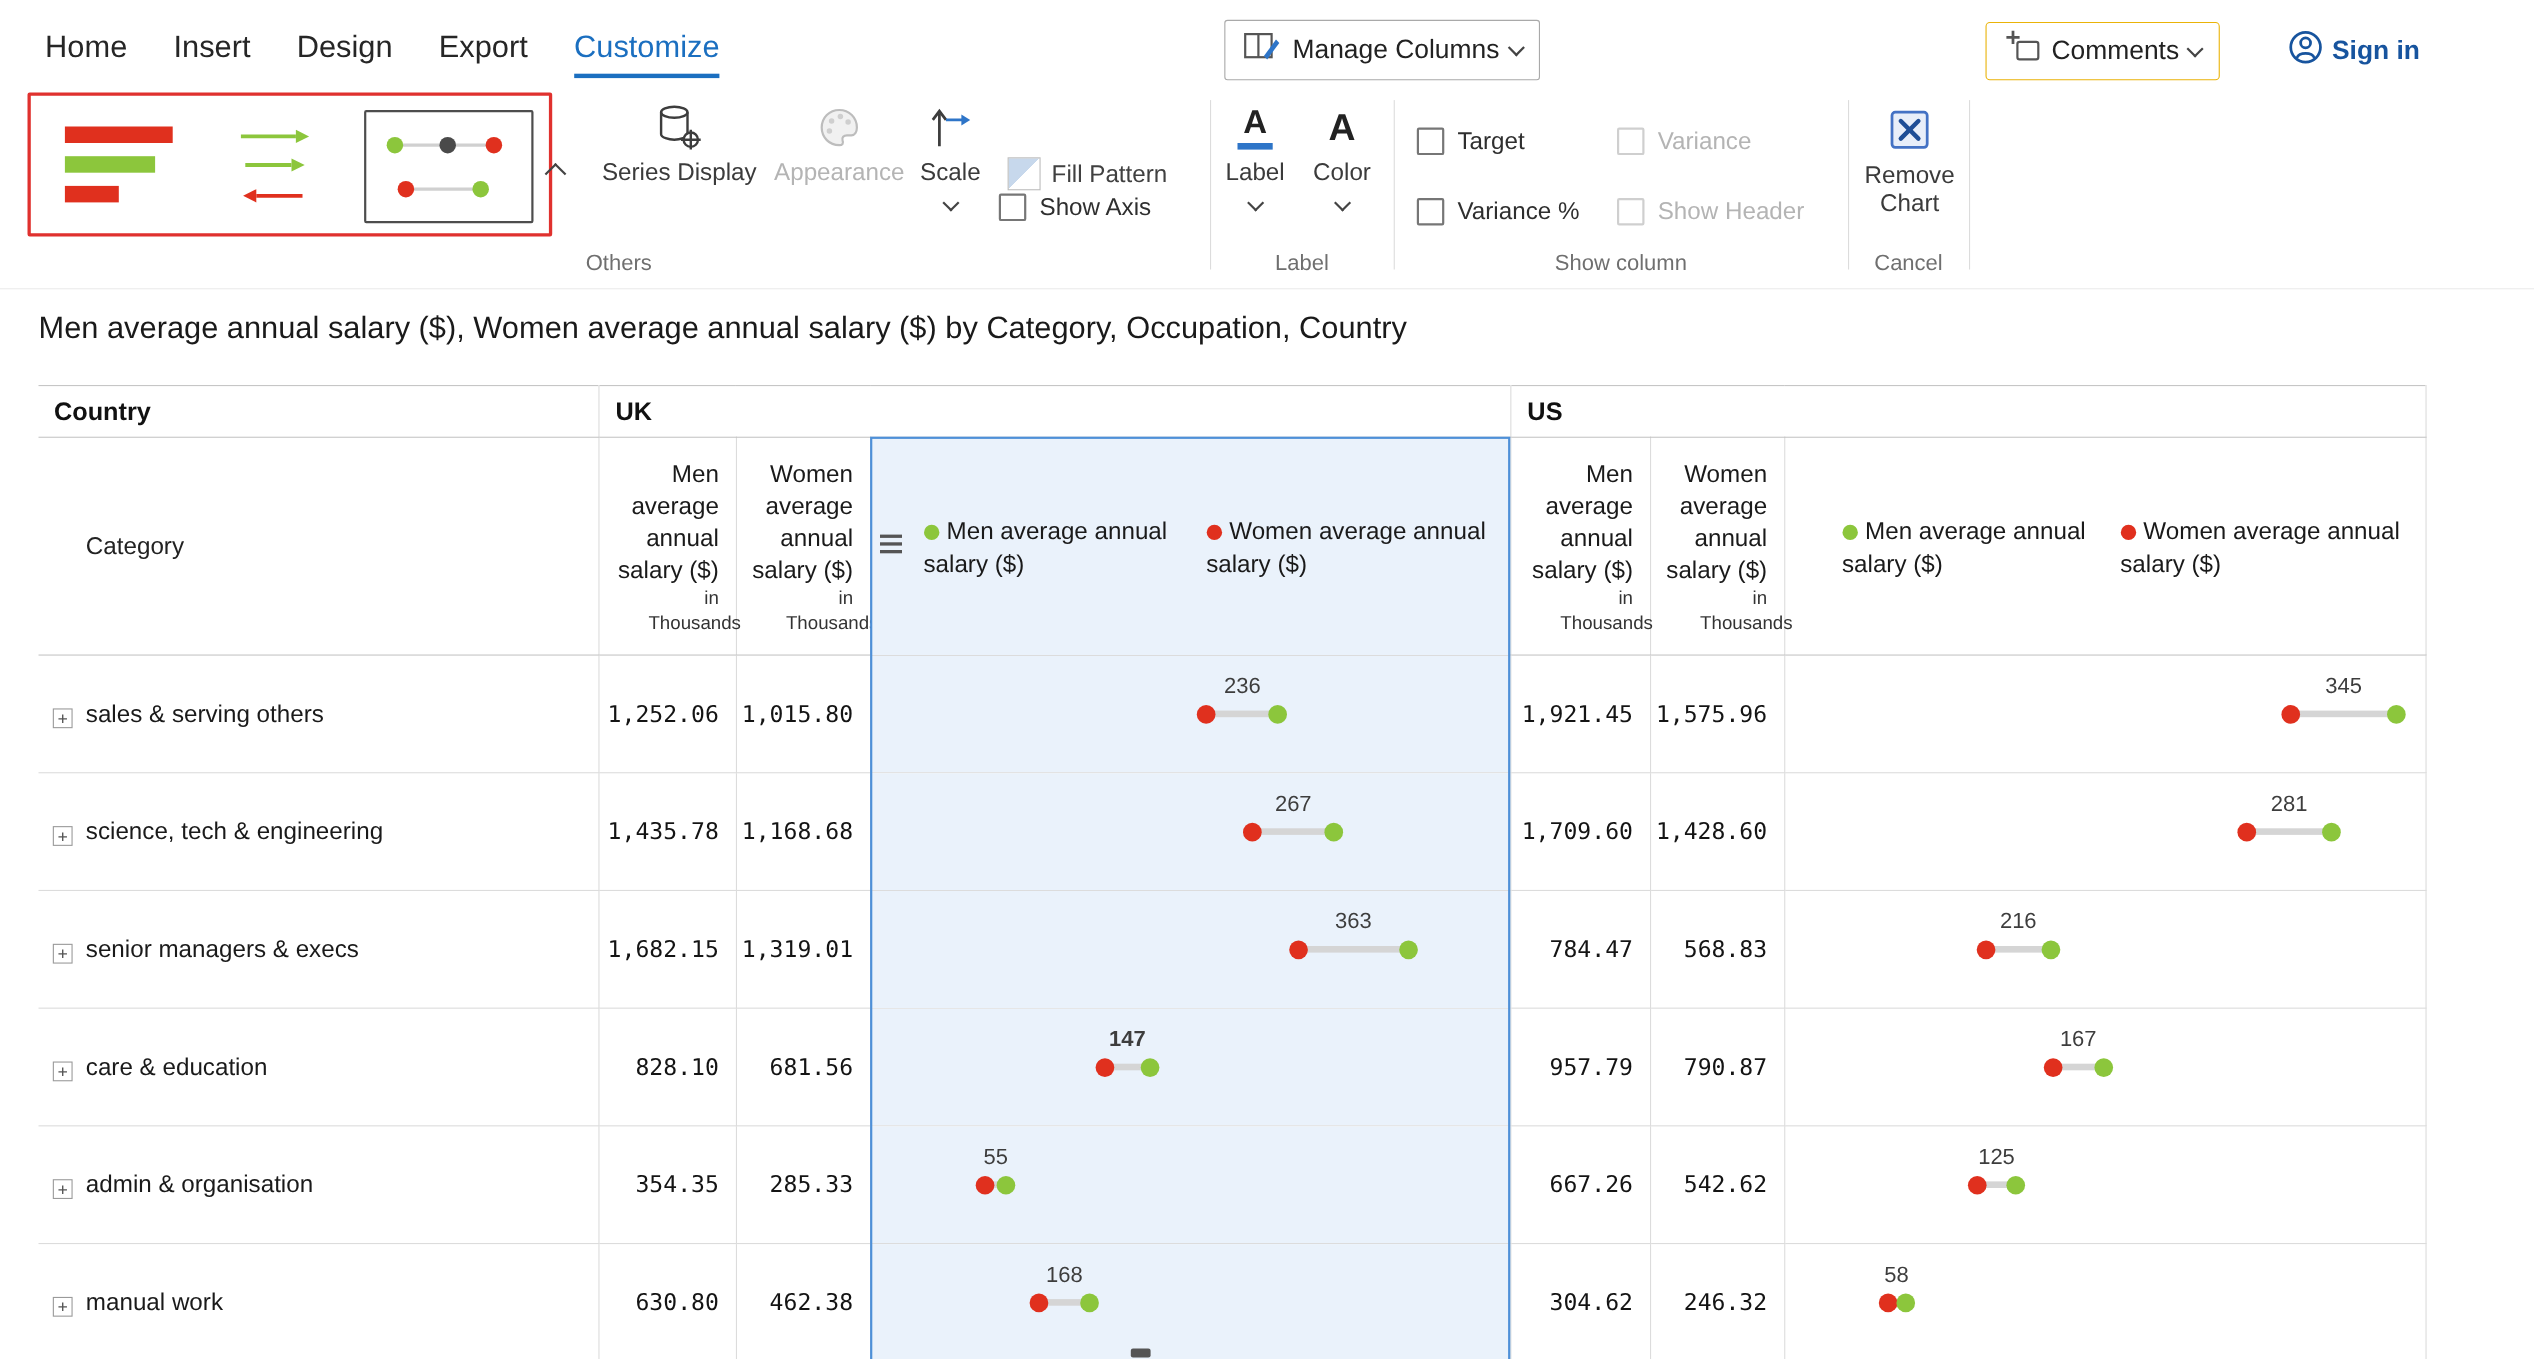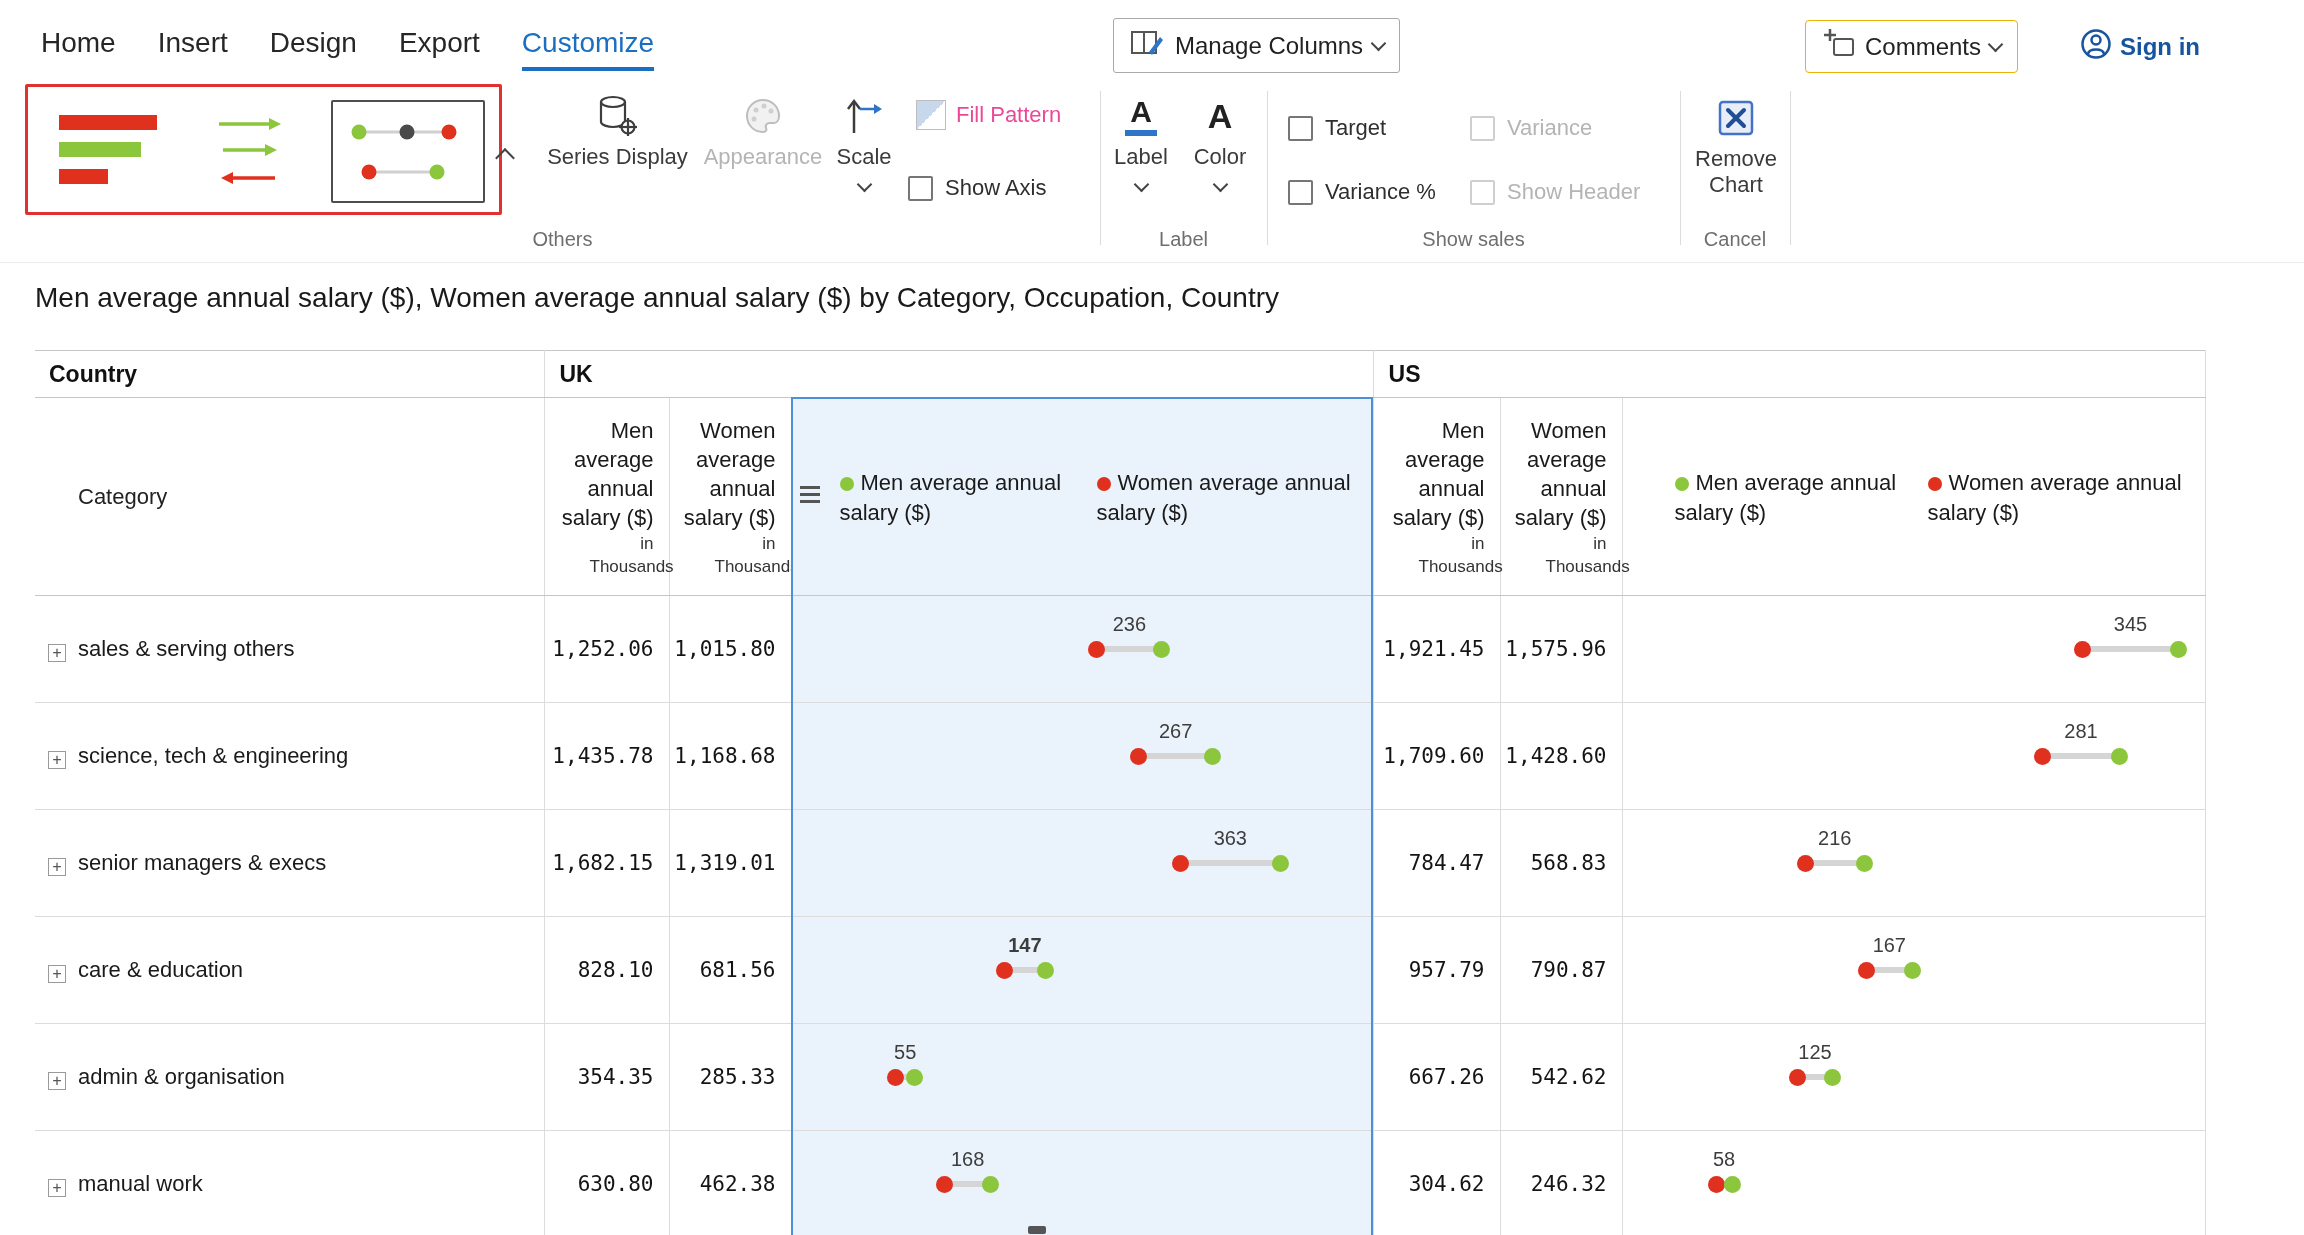--- a/index.html
+++ b/index.html
@@ -34,21 +34,21 @@
   .rib-btn { display:flex; flex-direction:column; align-items:center; cursor:pointer; font-size:22px; color:#3b3b3b; }
   .rib-btn .icon-slot { height:48px; display:flex; align-items:center; justify-content:center; }
   .rib-btn .rb-label { margin-top:4px; white-space:nowrap; }
   .rib-btn.disabled { color:#b4b4b4; cursor:default; }
   .rib-btn .chev { margin-top:9px; }
 
   .letterA { font-size:30px; font-weight:bold; color:#222; line-height:30px; }
   .a-bar { width:32px; height:6px; background:#2e75c8; margin-top:3px; }
 
   .inline-btn { display:flex; align-items:center; font-size:22px; cursor:pointer; }
-  .inline-btn.disabled { color:#ec4899; cursor:default; }
+  .inline-btn.disabled { color:#404040; cursor:default;margin-top:43px; }
 
   .cb { display:flex; align-items:center; font-size:22px; cursor:pointer; }
   .cb .box { width:25px; height:25px; border:2px solid #767676; background:#fff; border-radius:2px; flex:none; }
   .cb .cb-label { margin-left:12px; white-space:nowrap; color:#2f2f2f; }
   .cb.disabled { cursor:default; }
   .cb.disabled .box { border-color:#cfcfcf; }
   .cb.disabled .cb-label { color:#b4b4b4; }
 
   .grp-label { top:228px; font-size:20px; color:#6f6f6f; text-align:center; }
 
@@ -271,21 +271,21 @@
       </svg>
   </span>
   <span class="rb-label">Remove</span>
   <span class="rb-label" style="margin-top:0;">Chart</span>
 </div>
 
 <div class="abs vdiv" style="left:1790px;"></div>
 
 <div class="abs grp-label" style="left:25px; width:1075px;">Others</div>
 <div class="abs grp-label" style="left:1100px; width:167px;">Label</div>
-<div class="abs grp-label" style="left:1267px; width:413px;">Show sales</div>
+<div class="abs grp-label" style="left:1267px; width:413px;">Show column</div>
 <div class="abs grp-label" style="left:1680px; width:110px;">Cancel</div>
 
 <div class="abs ribbon-sep"></div>
 
 <div class="abs page-title">Men average annual salary ($), Women average annual salary ($) by Category, Occupation, Country</div>
 
 <div class="abs tablewrap">
   <table class="tbl">
     <colgroup>
       <col style="width:509px">

